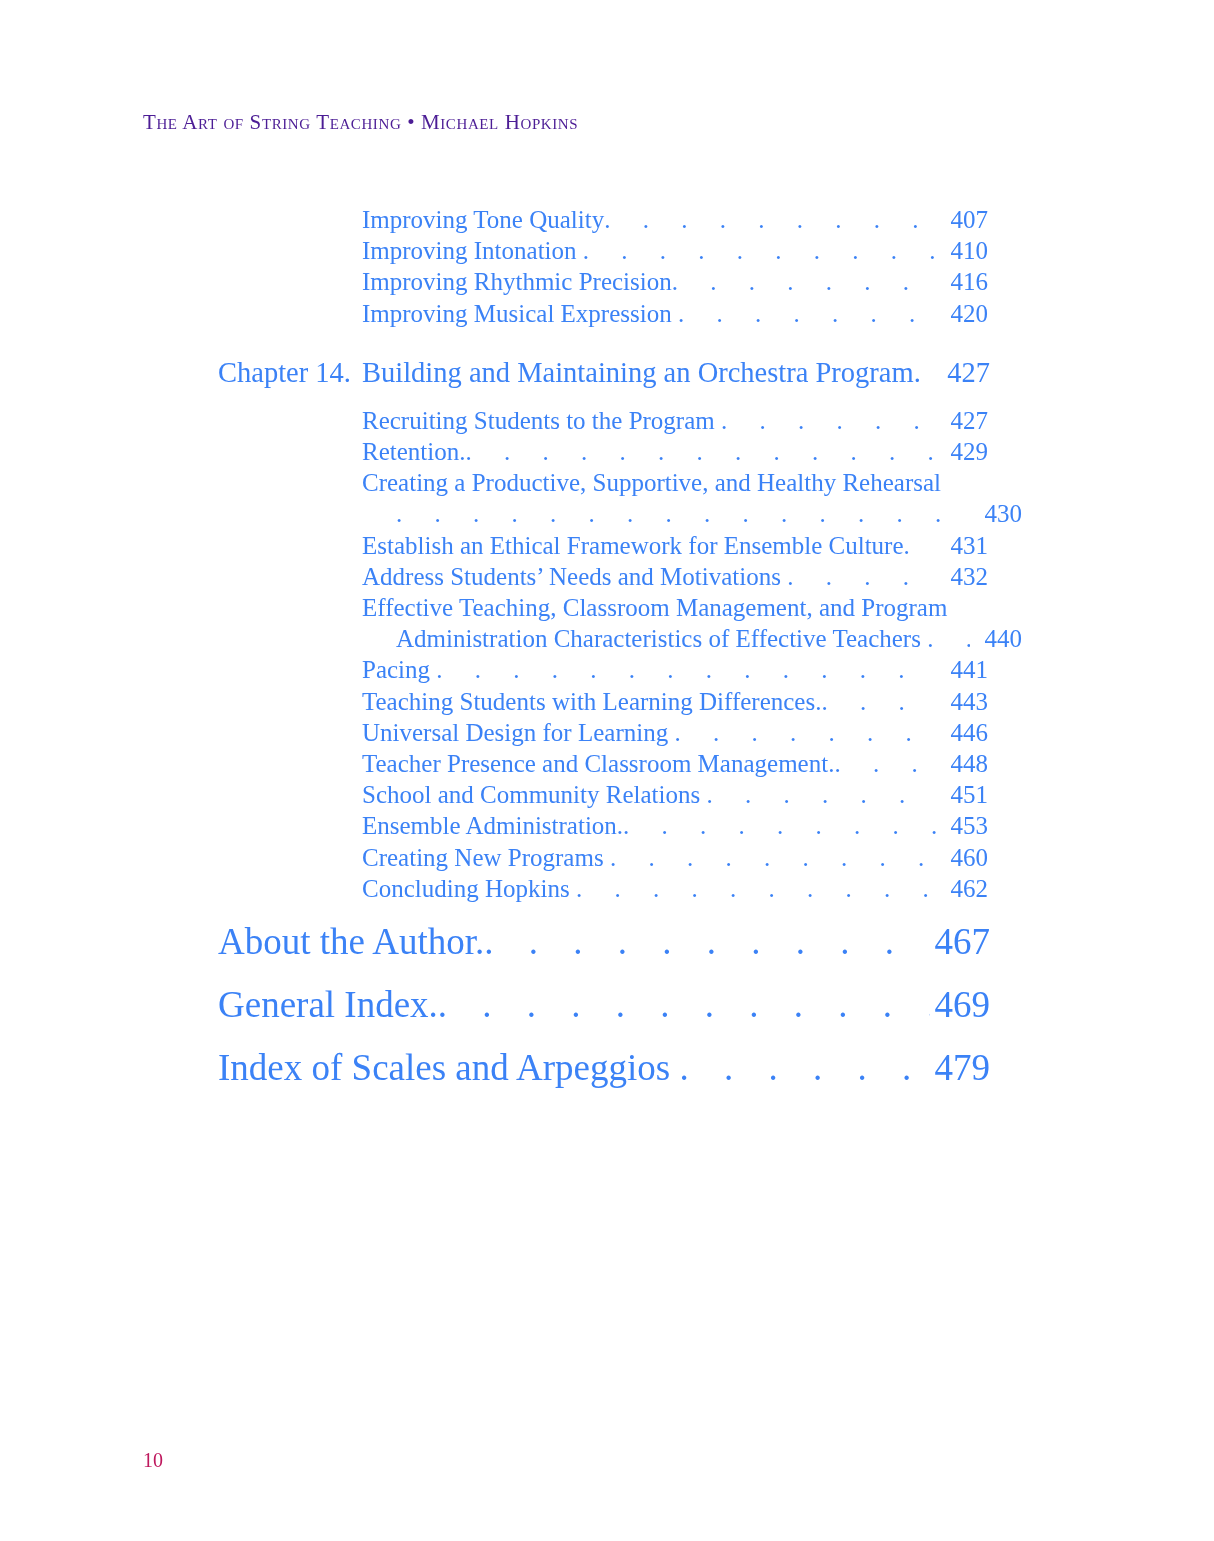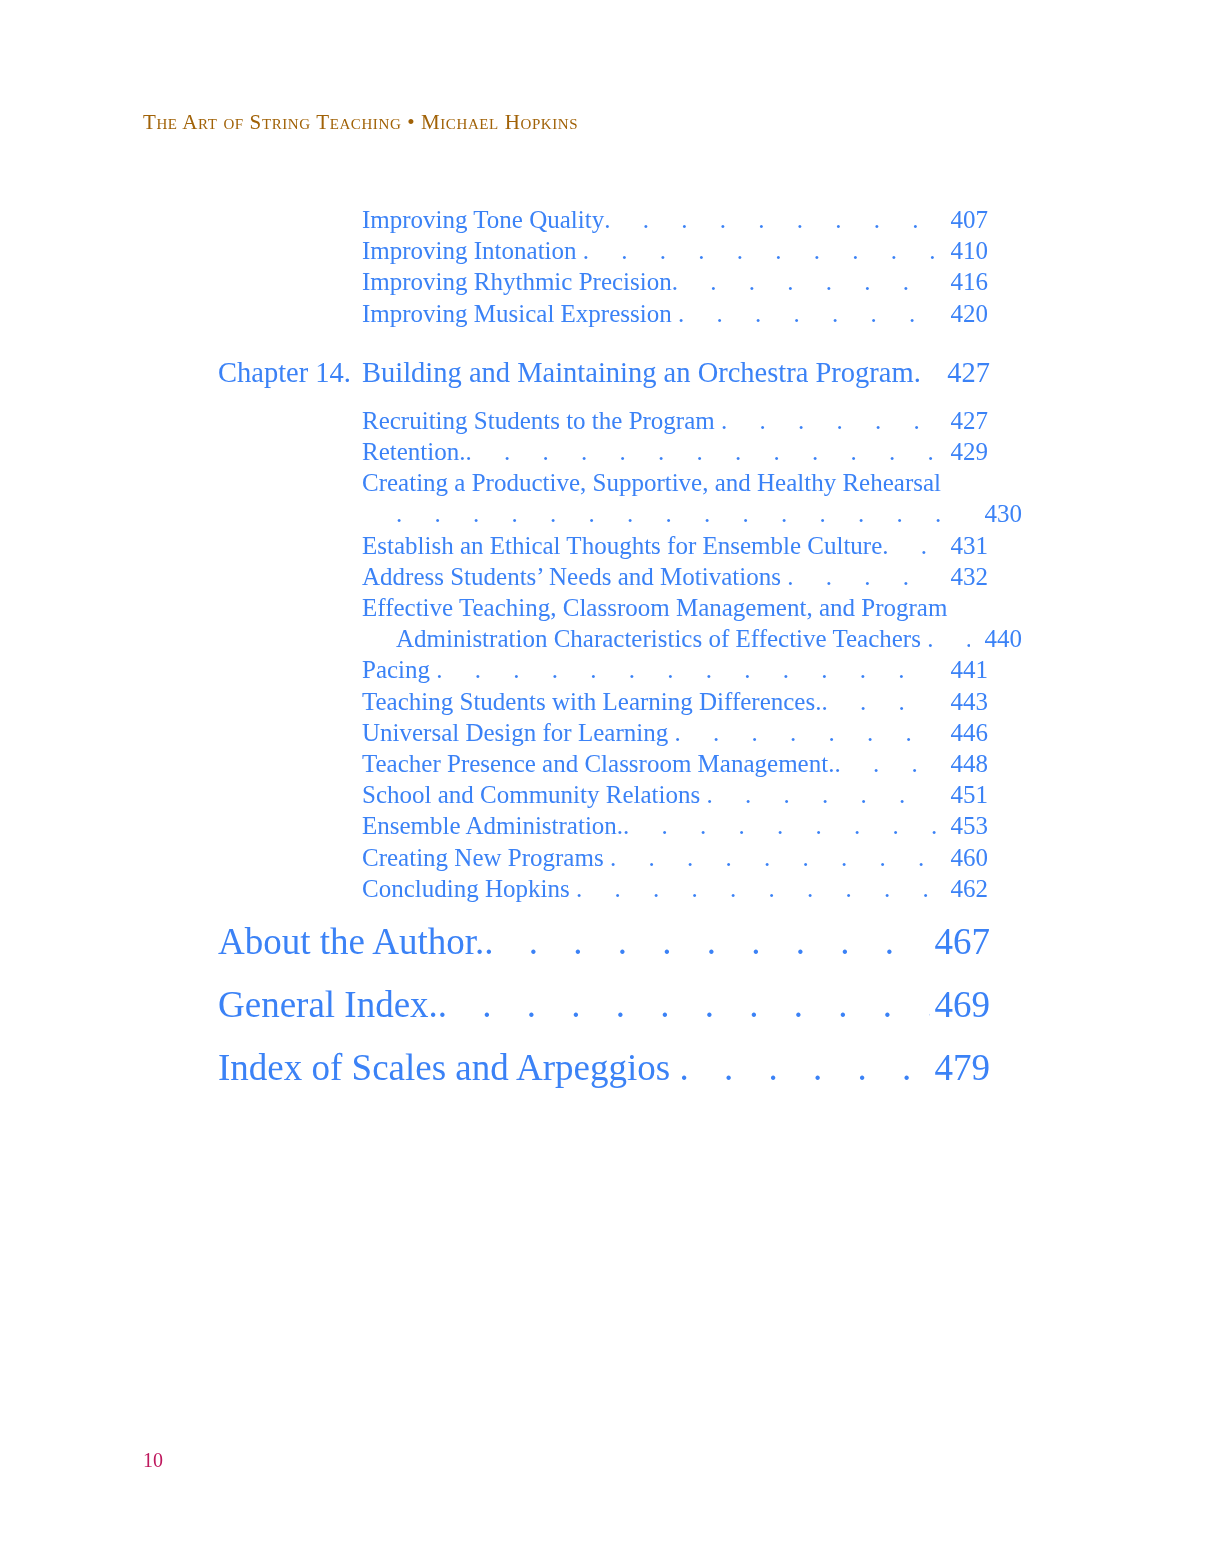--- a/index.html
+++ b/index.html
@@ -23,21 +23,21 @@
   }
 
   
   .running-head {
     position: absolute;
     left: 143px;
     top: 110px;
     font-size: 21px;
     letter-spacing: 0.6px;
     font-variant: small-caps;
-    color: #a16207;
+    color: #4c1d95;
     white-space: nowrap;
   }
 
   
   .toc {
     position: absolute;
     left: 0;
     top: 204px;
     width: 1214px;
   }
@@ -230,21 +230,21 @@
         <div class="row cont">
           <span class="leaders">
               <i>. . . . . . . . . . . . . . . . . . . . . . . . . . . . . . . . . . . . . . . . . . . . . . . . . . .</i>
             </span>
           <span class="pageno">430</span>
         </div>
       </div>
 
       <div class="entry sub">
         <div class="row">
-          <span class="title">Establish an Ethical Thoughts for Ensemble Culture</span>
+          <span class="title">Establish an Ethical Framework for Ensemble Culture</span>
           <span class="leaders">
               <i>. . . . . . . . . . . . . . . . . . . . . . . . . . . . . . . . . . . . . . . . . . . . . . . . . . .</i>
             </span>
           <span class="pageno">431</span>
         </div>
       </div>
 
       <div class="entry sub">
         <div class="row">
           <span class="title">Address Students’ Needs and Motivations </span>

